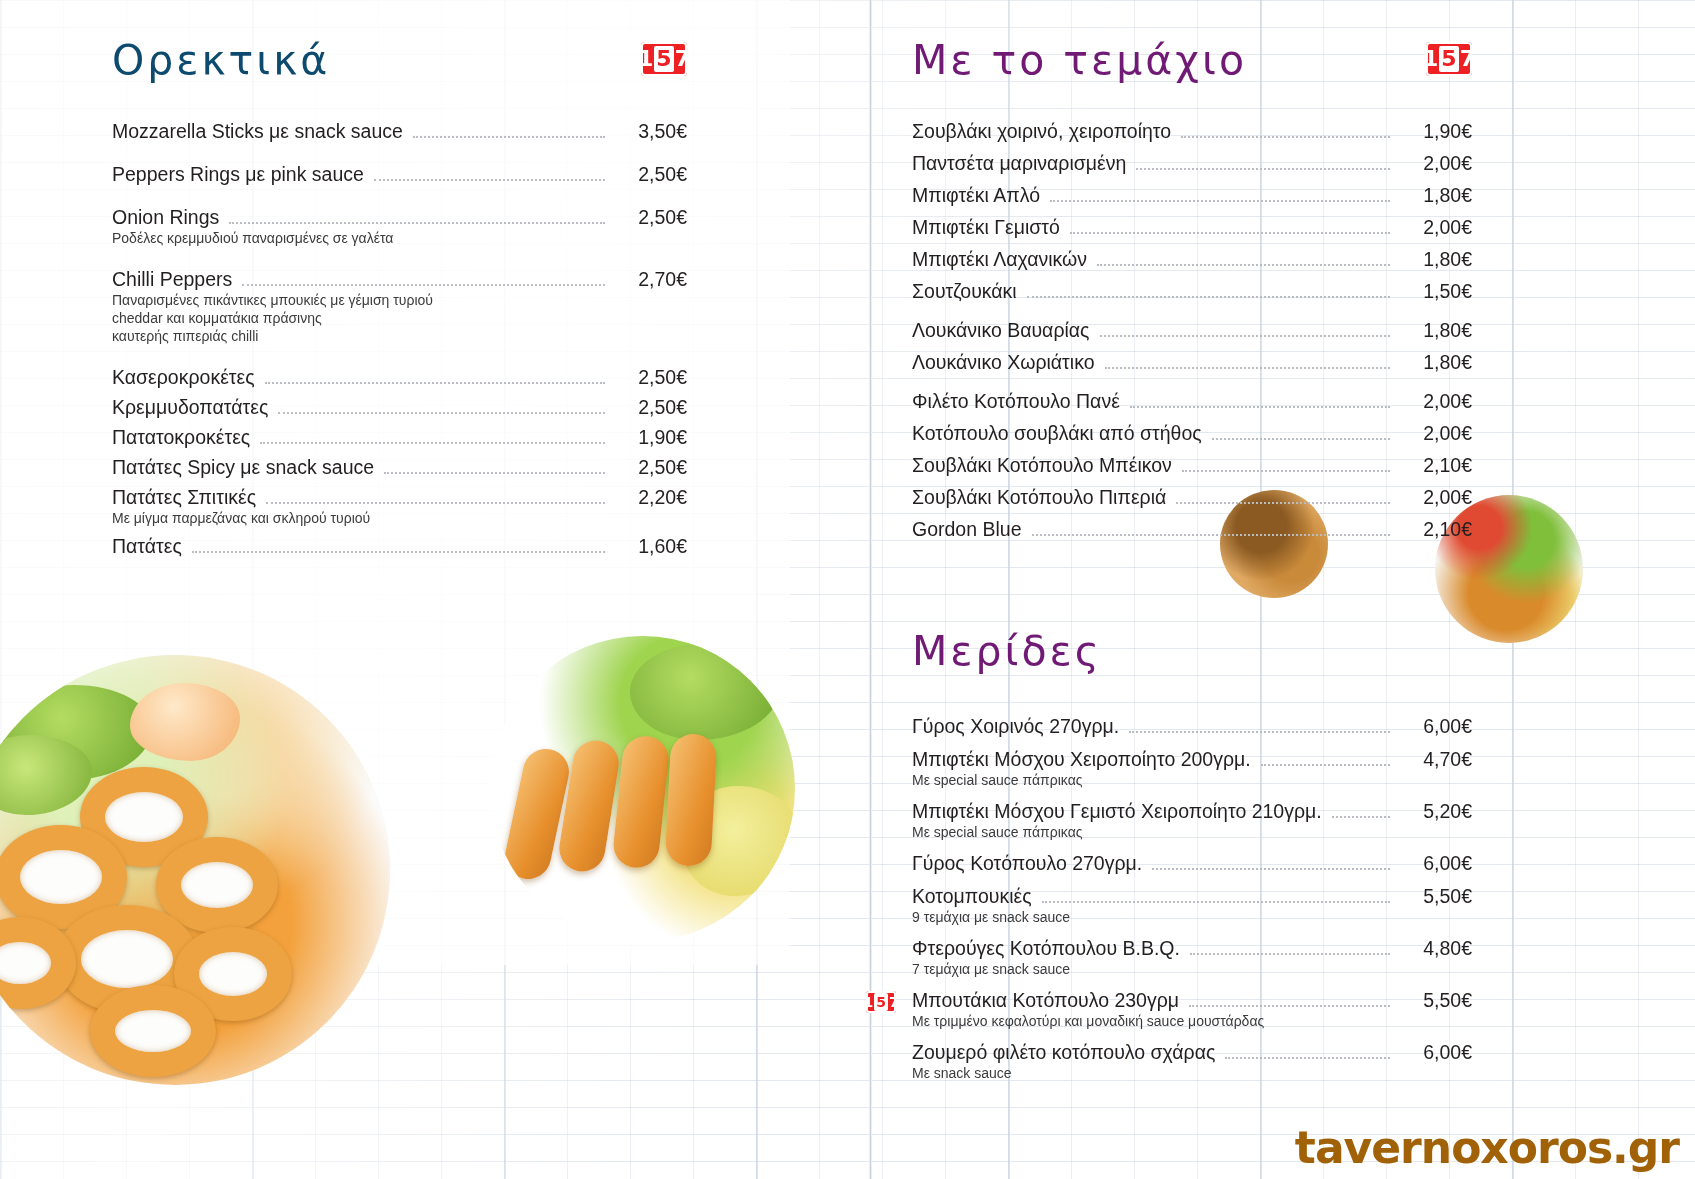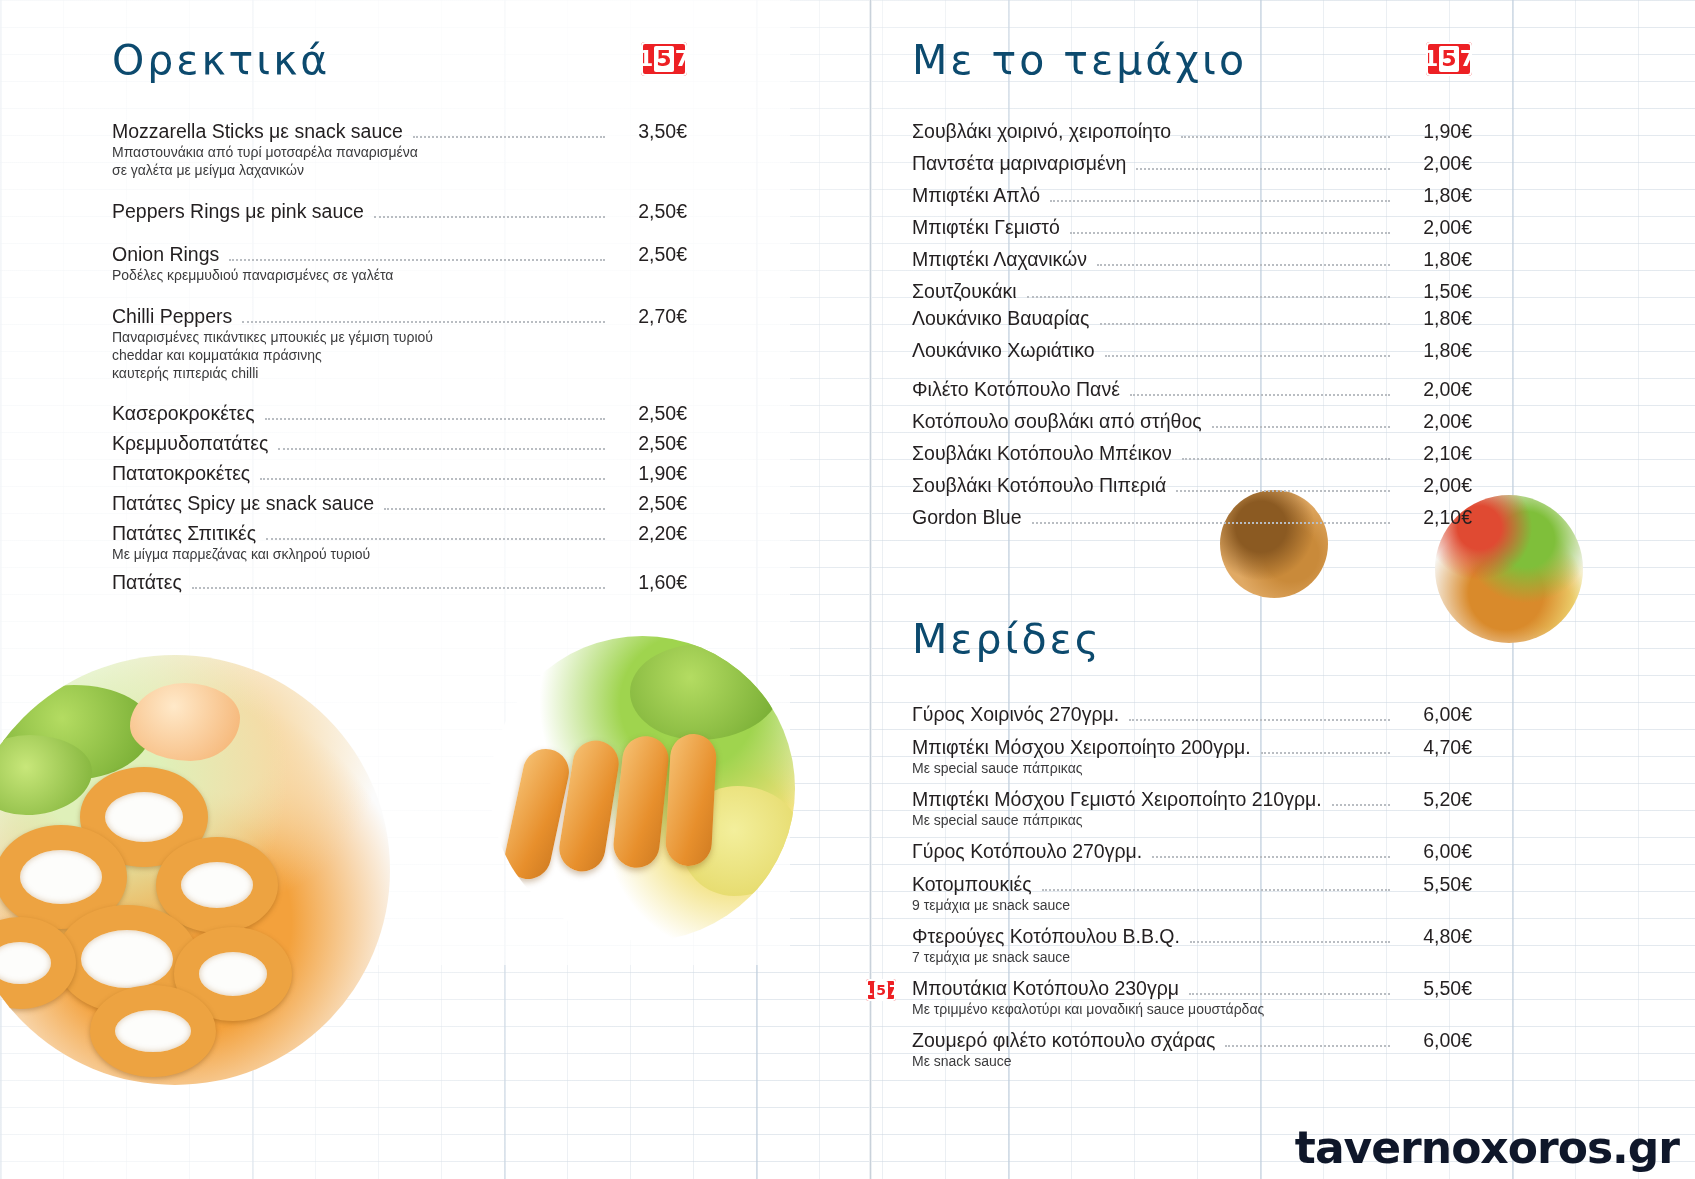--- a/index.html
+++ b/index.html
@@ -71,21 +71,21 @@
   }
   .section-title {
     font-family: "DejaVu Sans", sans-serif;
     font-size: 41px;
     letter-spacing: 3px;
     color: #0c4a6e;
     font-weight: 400;
     line-height: 1;
     white-space: nowrap;
   }
-  .section-title.soft { color: #0c4a6e; }
+  .section-title.soft { color: #701a75; }
 
   
   .badge157 {
     position: absolute;
     top: 2px;
     display: inline-flex;
     align-items: center;
     justify-content: center;
     width: 46px;
     height: 34px;
@@ -229,21 +229,21 @@
 
   
   .watermark {
     position: absolute;
     right: 16px; bottom: 6px;
     z-index: 9;
     font-family: "DejaVu Sans", sans-serif;
     font-size: 44px;
     font-weight: 700;
     letter-spacing: -1px;
-    color: #0f172a;
+    color: #a16207;
     white-space: nowrap;
   }
 </style>
 </head>
 <body>
 
 <div class="paper-grid"></div>
 <div class="paper-grid2"></div>
 <div class="left-panel"></div>
 <div class="sheen"></div>
@@ -287,22 +287,20 @@
     </div>
 
     <div class="items">
 
       <div class="item">
         <div class="row">
           <span class="name">Mozzarella Sticks με snack sauce</span>
           <span class="dots"></span>
           <span class="price">3,50€</span>
         </div>
-        <div class="desc" style="white-space:pre-line">Μπαστουνάκια από τυρί μοτσαρέλα παναρισμένα
-σε γαλέτα με μείγμα λαχανικών</div>
       </div>
 
       <div class="item gap">
         <div class="row">
           <span class="name">Peppers Rings με pink sauce</span>
           <span class="dots"></span>
           <span class="price">2,50€</span>
         </div>
       </div>
 
@@ -417,21 +415,21 @@
           <span class="price">2,00€</span>
         </div>
       </div>
       <div class="item" style="margin-bottom:9px">
         <div class="row">
           <span class="name">Μπιφτέκι Λαχανικών</span>
           <span class="dots"></span>
           <span class="price">1,80€</span>
         </div>
       </div>
-      <div class="item" style="margin-bottom:4px">
+      <div class="item" style="margin-bottom:16px">
         <div class="row">
           <span class="name">Σουτζουκάκι</span>
           <span class="dots"></span>
           <span class="price">1,50€</span>
         </div>
       </div>
       <div class="item" style="margin-bottom:9px">
         <div class="row">
           <span class="name">Λουκάνικο Βαυαρίας</span>
           <span class="dots"></span>

